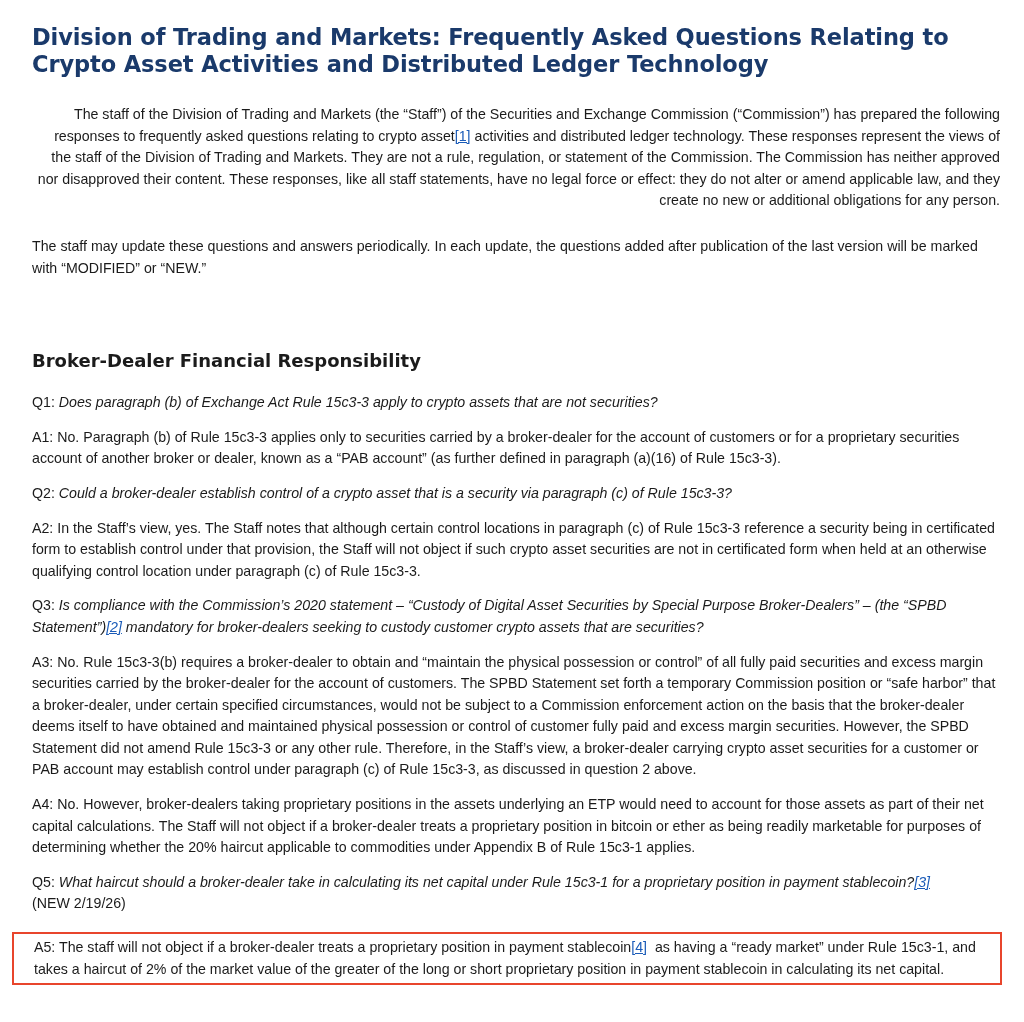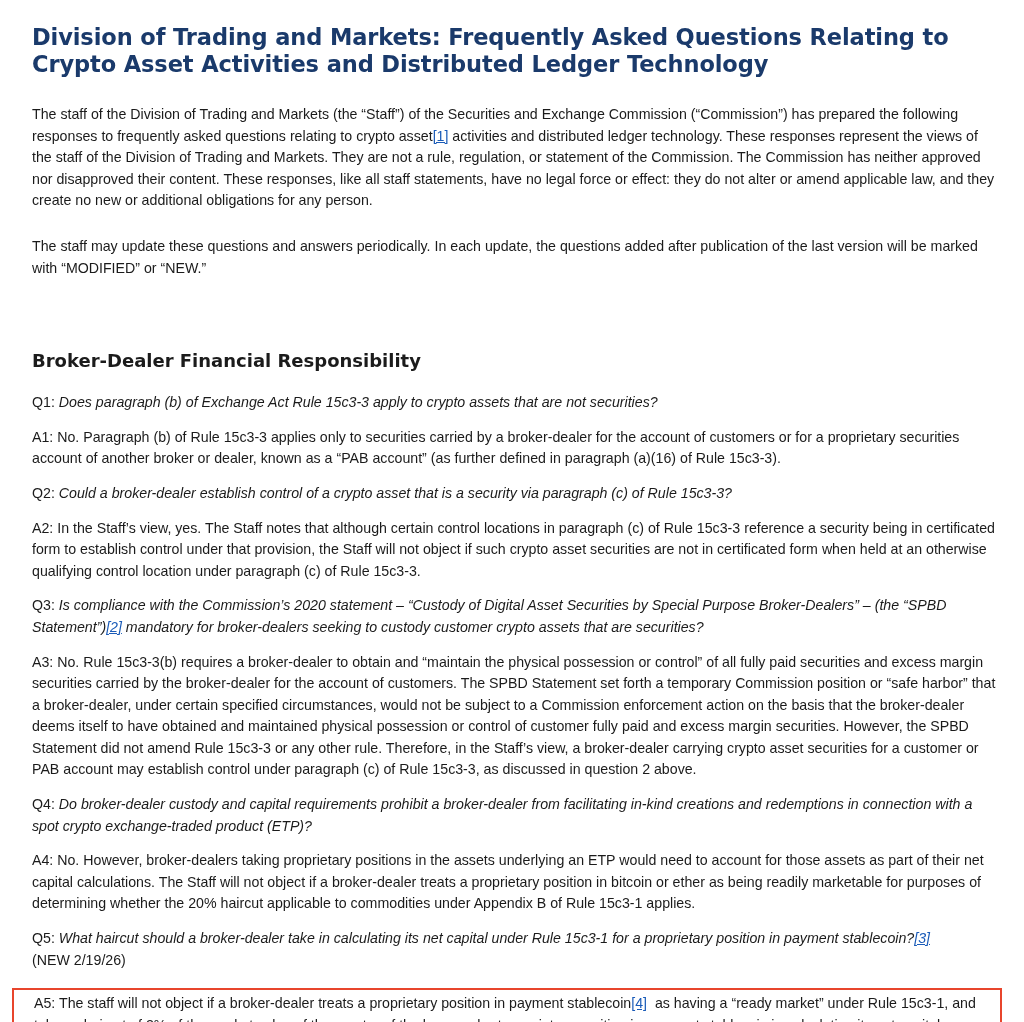--- a/index.html
+++ b/index.html
@@ -16,21 +16,21 @@
     color: #1a3a6b;
     font-size: 22.5px;
     line-height: 27px;
     letter-spacing: -0.1px;
   }
   p {
     margin: 0;
     font-size: 14.2px;
     line-height: 21.6px;
   }
-  .intro1 { margin-top: 26px; }
+  .intro1 { margin-top: 26px; text-align: right; }
   .intro2 { margin-top: 24px; }
   h2.section {
     margin: 69px 0 0 0;
     font-family: "DejaVu Sans", sans-serif;
     font-weight: bold;
     color: #1b1b1b;
     font-size: 18px;
     line-height: 26px;
   }
   .qa { margin-top: 13px; }
@@ -60,21 +60,20 @@
 
   <p class="first-q"><span>Q1: </span><em>Does paragraph (b) of Exchange Act Rule 15c3-3 apply to crypto assets that are not securities?</em></p>
   <p class="qa">A1: No. Paragraph (b) of Rule 15c3-3 applies only to securities carried by a broker-dealer for the account of customers or for a proprietary securities account of another broker or dealer, known as a “PAB account” (as further defined in paragraph (a)(16) of Rule 15c3-3).</p>
 
   <p class="qa"><span>Q2: </span><em>Could a broker-dealer establish control of a crypto asset that is a security via paragraph (c) of Rule 15c3-3?</em></p>
   <p class="qa">A2: In the Staff’s view, yes. The Staff notes that although certain control locations in paragraph (c) of Rule 15c3-3 reference a security being in certificated form to establish control under that provision, the Staff will not object if such crypto asset securities are not in certificated form when held at an otherwise qualifying control location under paragraph (c) of Rule 15c3-3.</p>
 
   <p class="qa"><span>Q3: </span><em>Is compliance with the Commission’s 2020 statement – “Custody of Digital Asset Securities by Special Purpose Broker-Dealers” – (the “SPBD Statement”)</em><em><a class="fn" href="#">[2]</a></em><em> mandatory for broker-dealers seeking to custody customer crypto assets that are securities?</em></p>
   <p class="qa">A3: No. Rule 15c3-3(b) requires a broker-dealer to obtain and “maintain the physical possession or control” of all fully paid securities and excess margin securities carried by the broker-dealer for the account of customers. The SPBD Statement set forth a temporary Commission position or “safe harbor” that a broker-dealer, under certain specified circumstances, would not be subject to a Commission enforcement action on the basis that the broker-dealer deems itself to have obtained and maintained physical possession or control of customer fully paid and excess margin securities. However, the SPBD Statement did not amend Rule 15c3-3 or any other rule. Therefore, in the Staff’s view, a broker-dealer carrying crypto asset securities for a customer or PAB account may establish control under paragraph (c) of Rule 15c3-3, as discussed in question 2 above.</p>
 
-  <p class="qa"><span>Q4: </span><em>Do broker-dealer custody and capital requirements prohibit a broker-dealer from facilitating in-kind creations and redemptions in connection with a spot crypto exchange-traded product (ETP)?</em></p>
   <p class="qa">A4: No. However, broker-dealers taking proprietary positions in the assets underlying an ETP would need to account for those assets as part of their net capital calculations. The Staff will not object if a broker-dealer treats a proprietary position in bitcoin or ether as being readily marketable for purposes of determining whether the 20% haircut applicable to commodities under Appendix B of Rule 15c3-1 applies.</p>
 
   <p class="qa"><span>Q5: </span><em>What haircut should a broker-dealer take in calculating its net capital under Rule 15c3-1 for a proprietary position in payment stablecoin?</em><em><a class="fn" href="#">[3]</a></em><br><span>(NEW 2/19/26)</span></p>
 
   <div class="highlight">
     <p><span>A5: The staff will not object if a broker-dealer treats a proprietary position in payment stablecoin</span><a class="fn" href="#">[4]</a><span style="white-space: pre-wrap;">  as having a “ready market” under Rule 15c3-1, and takes a haircut of 2% of the market value of the greater of the long or short proprietary position in payment stablecoin in calculating its net capital.</span></p>
   </div>
 </div>
 
 </body></html>

